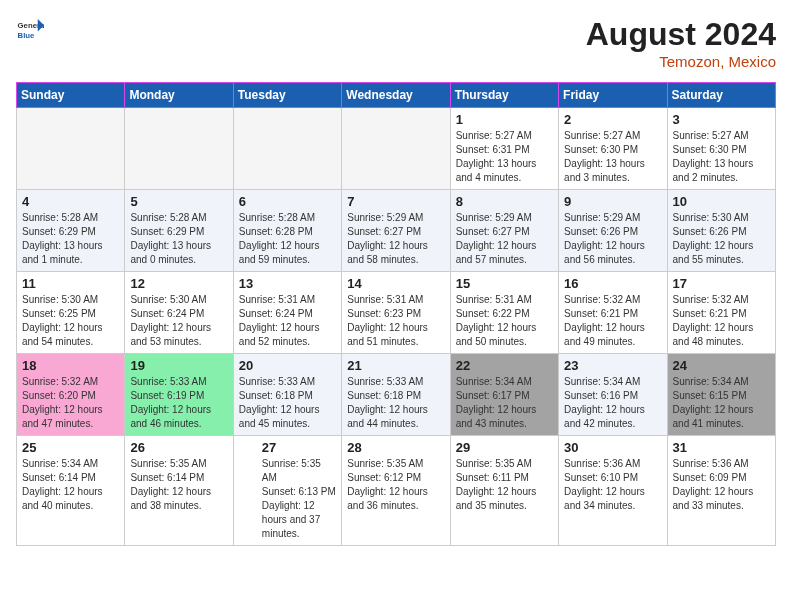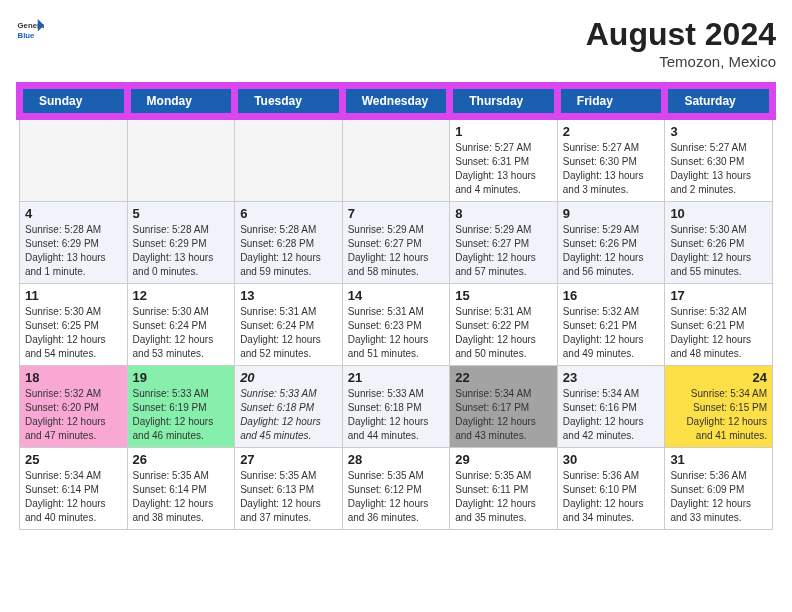--- a/index.html
+++ b/index.html
@@ -28,35 +28,35 @@
     .title-block {
       text-align: right;
     }
     .month-year {
       font-size: 32px;
       font-weight: bold;
       color: #222;
     }
     .location {
       font-size: 15px;
-      color: #404040;
+      color: #c2410c;
     }
     table {
       width: 100%;
       border-collapse: collapse;
       table-layout: fixed;
     }
     th {
       background-color: #1a5fb0;
       color: #fff;
       font-size: 12px;
       font-weight: bold;
-      padding: 5px 16px;
+      padding: 5px 4px;
       text-align: left;
-      border: 7px solid #d946ef;
+      border: 1px solid #d946ef;
     }
     td {
       border: 1px solid #ccc;
       vertical-align: top;
       padding: 4px 5px;
       font-size: 10px;
       color: #333;
       background: #fff;
       min-height: 80px;
     }
@@ -190,51 +190,51 @@
       </tr>
       <tr>
         <td style="background: #f9a8d4;">
           <span class="day-num">18</span>
           <div class="day-info">Sunrise: 5:32 AM<br>Sunset: 6:20 PM<br>Daylight: 12 hours and 47 minutes.</div>
         </td>
         <td style="background: #86efac;">
           <span class="day-num">19</span>
           <div class="day-info">Sunrise: 5:33 AM<br>Sunset: 6:19 PM<br>Daylight: 12 hours and 46 minutes.</div>
         </td>
-        <td style="background: rgb(240, 244, 250); font-style: italic;">
+        <td style="background: rgb(240, 244, 250);">
           <span class="day-num">20</span>
           <div class="day-info">Sunrise: 5:33 AM<br>Sunset: 6:18 PM<br>Daylight: 12 hours and 45 minutes.</div>
         </td>
         <td style="background: rgb(240, 244, 250);">
           <span class="day-num">21</span>
           <div class="day-info">Sunrise: 5:33 AM<br>Sunset: 6:18 PM<br>Daylight: 12 hours and 44 minutes.</div>
         </td>
         <td style="background: #a3a3a3;">
           <span class="day-num">22</span>
           <div class="day-info">Sunrise: 5:34 AM<br>Sunset: 6:17 PM<br>Daylight: 12 hours and 43 minutes.</div>
         </td>
         <td style="background: rgb(240, 244, 250);">
           <span class="day-num">23</span>
           <div class="day-info">Sunrise: 5:34 AM<br>Sunset: 6:16 PM<br>Daylight: 12 hours and 42 minutes.</div>
         </td>
-        <td style="background: #fde047; text-align: right;">
+        <td style="background: #a3a3a3;">
           <span class="day-num">24</span>
           <div class="day-info">Sunrise: 5:34 AM<br>Sunset: 6:15 PM<br>Daylight: 12 hours and 41 minutes.</div>
         </td>
       </tr>
       <tr>
         <td style="background: rgb(255, 255, 255);">
           <span class="day-num">25</span>
           <div class="day-info">Sunrise: 5:34 AM<br>Sunset: 6:14 PM<br>Daylight: 12 hours and 40 minutes.</div>
         </td>
         <td style="background: rgb(255, 255, 255);">
           <span class="day-num">26</span>
           <div class="day-info">Sunrise: 5:35 AM<br>Sunset: 6:14 PM<br>Daylight: 12 hours and 38 minutes.</div>
         </td>
-        <td style="background: rgb(255, 255, 255);">
+        <td style="background: rgb(255, 255, 255); padding-left: 28px;">
           <span class="day-num">27</span>
           <div class="day-info">Sunrise: 5:35 AM<br>Sunset: 6:13 PM<br>Daylight: 12 hours and 37 minutes.</div>
         </td>
         <td style="background: rgb(255, 255, 255);">
           <span class="day-num">28</span>
           <div class="day-info">Sunrise: 5:35 AM<br>Sunset: 6:12 PM<br>Daylight: 12 hours and 36 minutes.</div>
         </td>
         <td style="background: rgb(255, 255, 255);">
           <span class="day-num">29</span>
           <div class="day-info">Sunrise: 5:35 AM<br>Sunset: 6:11 PM<br>Daylight: 12 hours and 35 minutes.</div>

